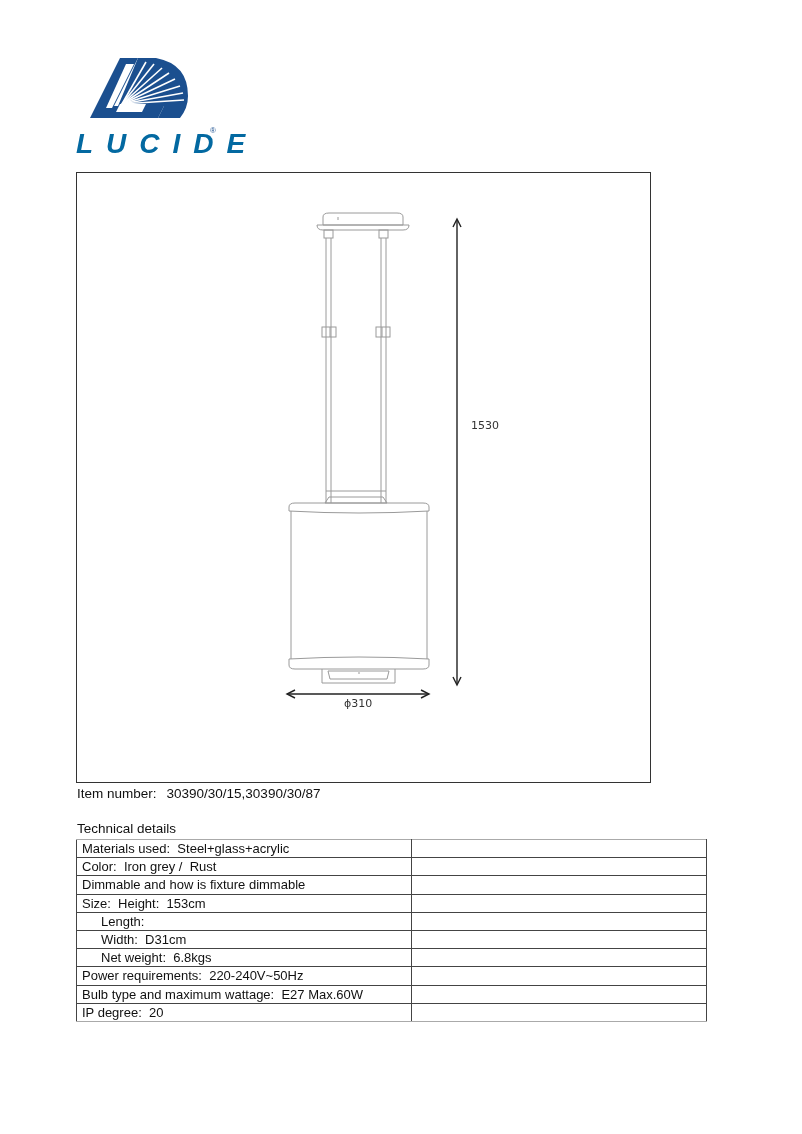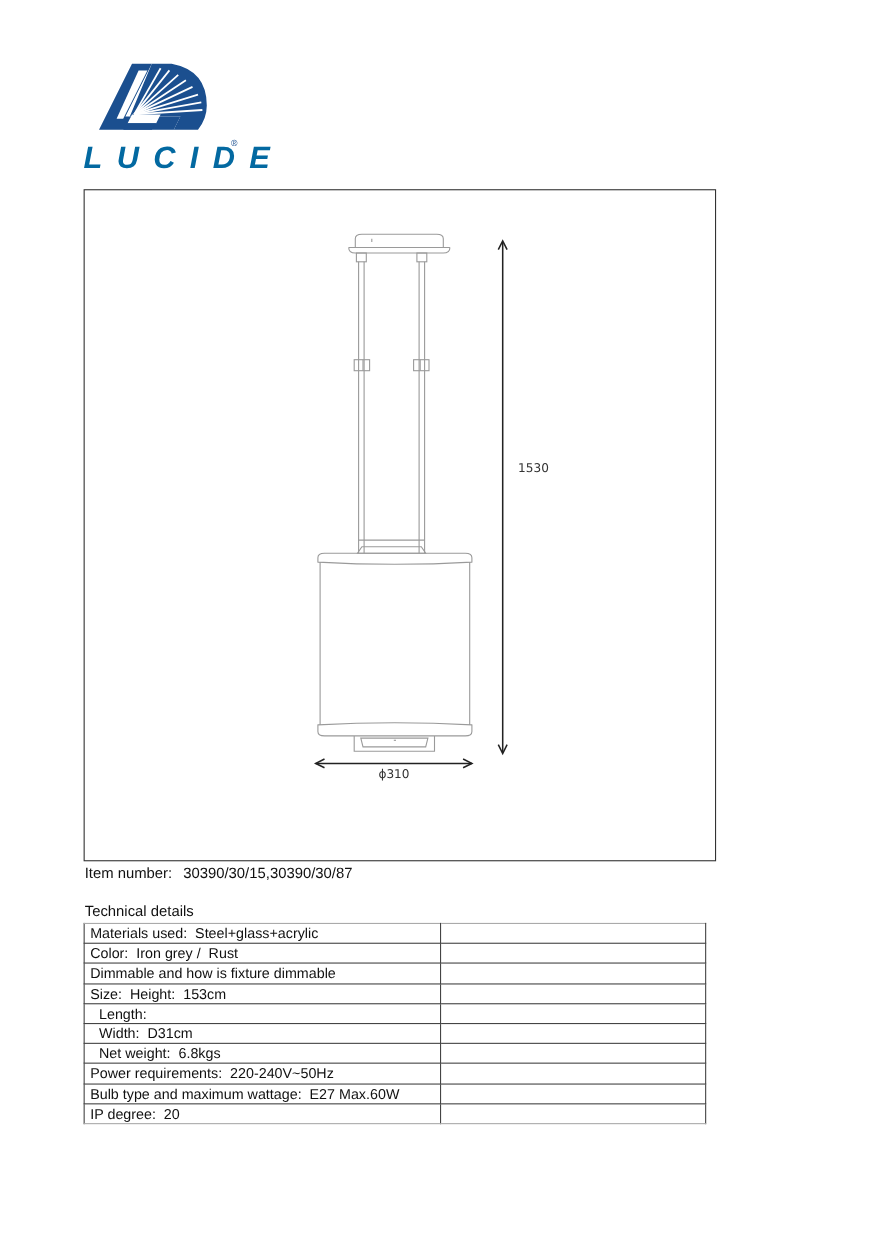--- a/index.html
+++ b/index.html
@@ -11,26 +11,26 @@
                  font-style:italic; font-weight:bold; font-size:28px; letter-spacing:13px;
                  color:#0369a1; white-space:nowrap; }
     .logo-reg { position:absolute; left:134px; top:70px; font-size:8px; color:#1b4f8f; }
     .frame { position:absolute; left:76px; top:172px; width:575px; height:611px;
              border:1px solid #333; box-sizing:border-box; }
     .drawing { position:absolute; left:0; top:0; }
     .dim-label { position:absolute; font-size:11px; color:#333; font-family:"DejaVu Sans", sans-serif; }
     .item-number { position:absolute; left:77px; top:786px; font-size:13.5px; }
     .item-number .val { margin-left:10px; }
     .tech-title { position:absolute; left:77px; top:821px; font-size:13.5px; }
-    table.specs { position:absolute; left:76px; top:839px; width:566px; border-collapse:collapse;
+    table.specs { position:absolute; left:76px; top:839px; width:631px; border-collapse:collapse;
                   font-size:13px; }
     table.specs td { border:1px solid #444; height:17.2px; padding:0 0 0 5px; line-height:17px;
                      white-space:pre; }
     table.specs td.c1 { width:310px; }
-    table.specs td.indent { padding-left:13px; }
+    table.specs td.indent { padding-left:24px; }
     table.specs tr.first td { border-top-color:#aaa; }
     table.specs tr.last td { border-bottom-color:#aaa;margin-left:21px; }
   </style>
 </head>
 <body>
 
 <div class="logo">
   <svg width="140" height="70" viewBox="0 0 140 70">
 
     <polygon points="42,2 80,2 48,62 2,62 8,50 40,50" fill="none" stroke="#1b4f8f" stroke-width="0"></polygon>

